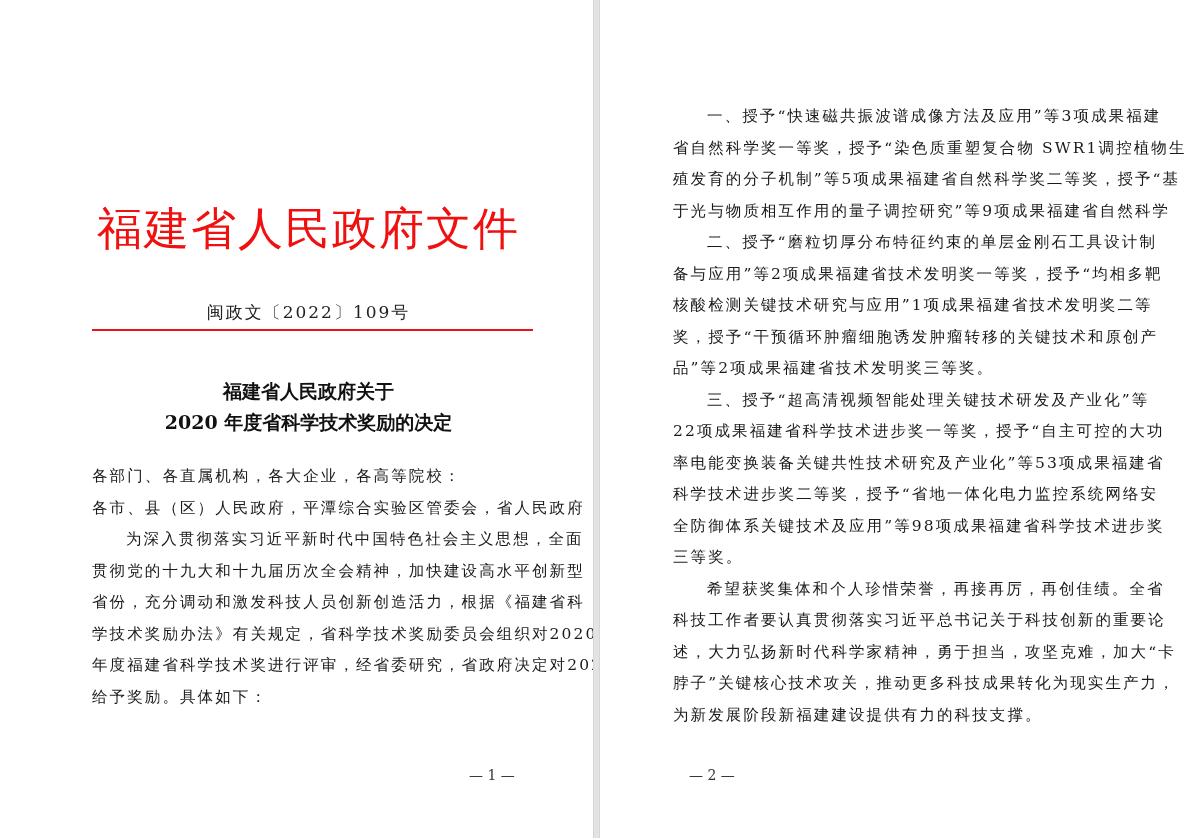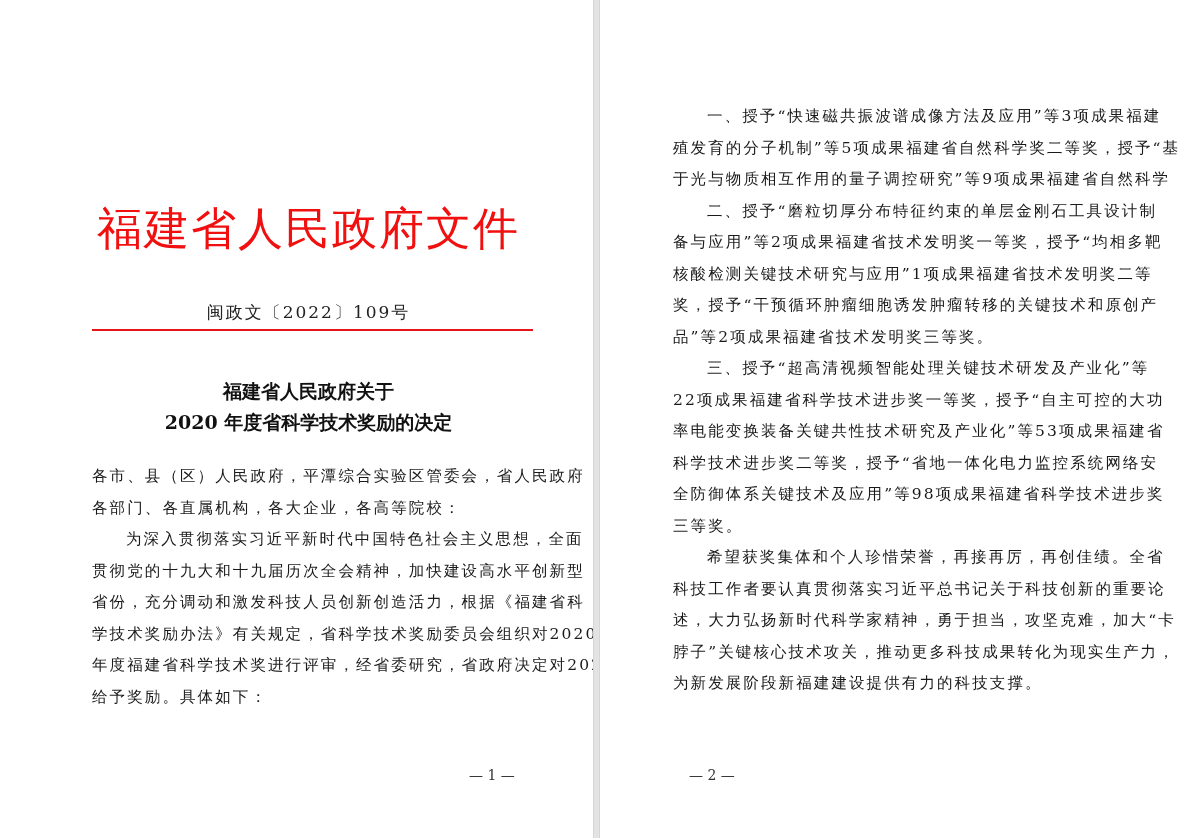--- a/index.html
+++ b/index.html
@@ -114,37 +114,38 @@
 
   <div class="page page-left">
     <div class="red-title">福建省人民政府文件</div>
     <div class="doc-number">闽政文〔2022〕109号</div>
     <div class="red-rule"></div>
     <div class="subtitle">
       <div>福建省人民政府关于</div>
       <div>2020 年度省科学技术奖励的决定</div>
     </div>
     <div class="body-text left-body" id="left-body">
+        <div class="line last">各部门、各直属机构，各大企业，各高等院校：</div>
         <div class="line">各市、县（区）人民政府，平潭综合实验区管委会，省人民政府</div>
-        <div class="line last">各部门、各直属机构，各大企业，各高等院校：</div>
         <div class="line indent">为深入贯彻落实习近平新时代中国特色社会主义思想，全面</div>
         <div class="line">贯彻党的十九大和十九届历次全会精神，加快建设高水平创新型</div>
         <div class="line">省份，充分调动和激发科技人员创新创造活力，根据《福建省科</div>
         <div class="line">学技术奖励办法》有关规定，省科学技术奖励委员会组织对2020</div>
         <div class="line">年度福建省科学技术奖进行评审，经省委研究，省政府决定对2020</div>
         <div class="line last">给予奖励。具体如下：</div>
       </div>
     <div class="page-num page-num-1">— 1 —</div>
   </div>
 
   <div class="page-gap"></div>
 
   <div class="page page-right">
     <div class="body-text right-body" id="right-body" style="left:73px;">
         <div class="line indent">一、授予“快速磁共振波谱成像方法及应用”等3项成果福建</div>
+        <div class="line">省自然科学奖一等奖，授予“染色质重塑复合物 SWR1调控植物生</div>
         <div class="line">殖发育的分子机制”等5项成果福建省自然科学奖二等奖，授予“基</div>
         <div class="line">于光与物质相互作用的量子调控研究”等9项成果福建省自然科学</div>
         <div class="line indent">二、授予“磨粒切厚分布特征约束的单层金刚石工具设计制</div>
         <div class="line">备与应用”等2项成果福建省技术发明奖一等奖，授予“均相多靶</div>
         <div class="line">核酸检测关键技术研究与应用”1项成果福建省技术发明奖二等</div>
         <div class="line">奖，授予“干预循环肿瘤细胞诱发肿瘤转移的关键技术和原创产</div>
         <div class="line last">品”等2项成果福建省技术发明奖三等奖。</div>
         <div class="line indent">三、授予“超高清视频智能处理关键技术研发及产业化”等</div>
         <div class="line">22项成果福建省科学技术进步奖一等奖，授予“自主可控的大功</div>
         <div class="line">率电能变换装备关键共性技术研究及产业化”等53项成果福建省</div>

